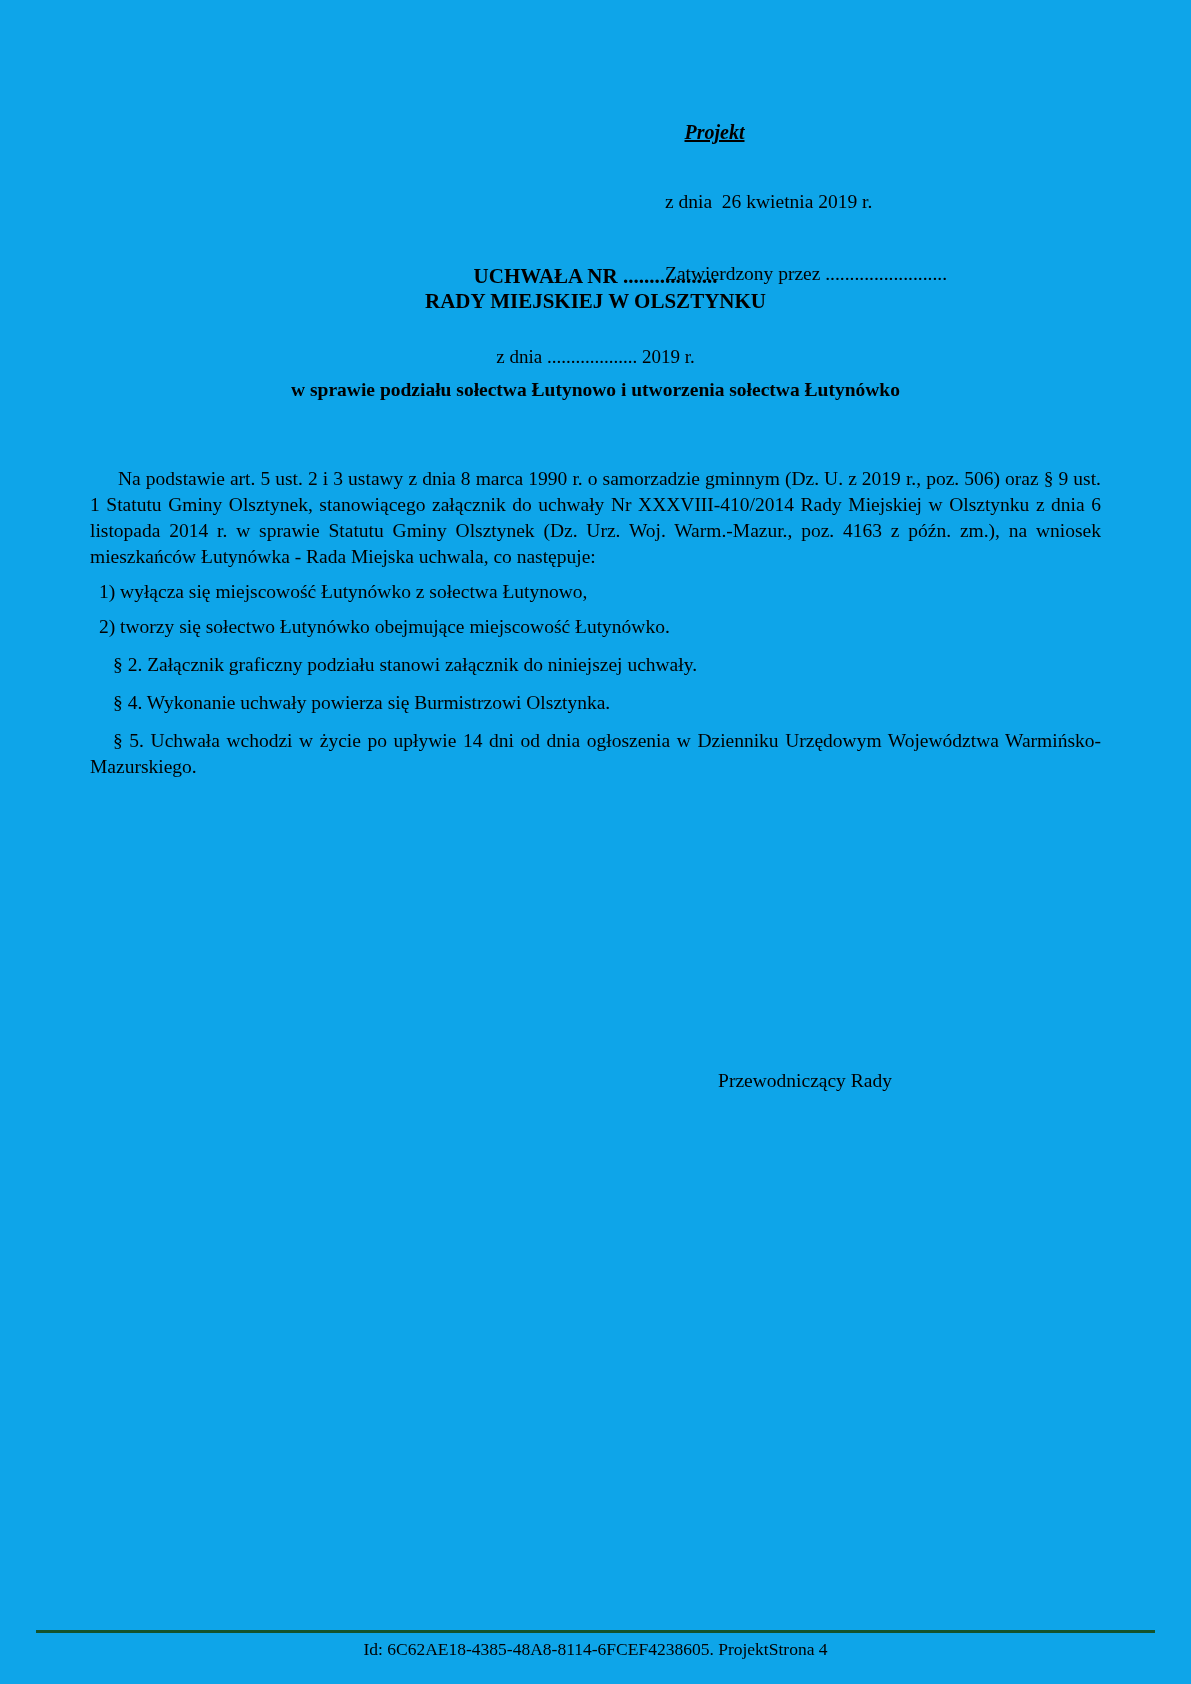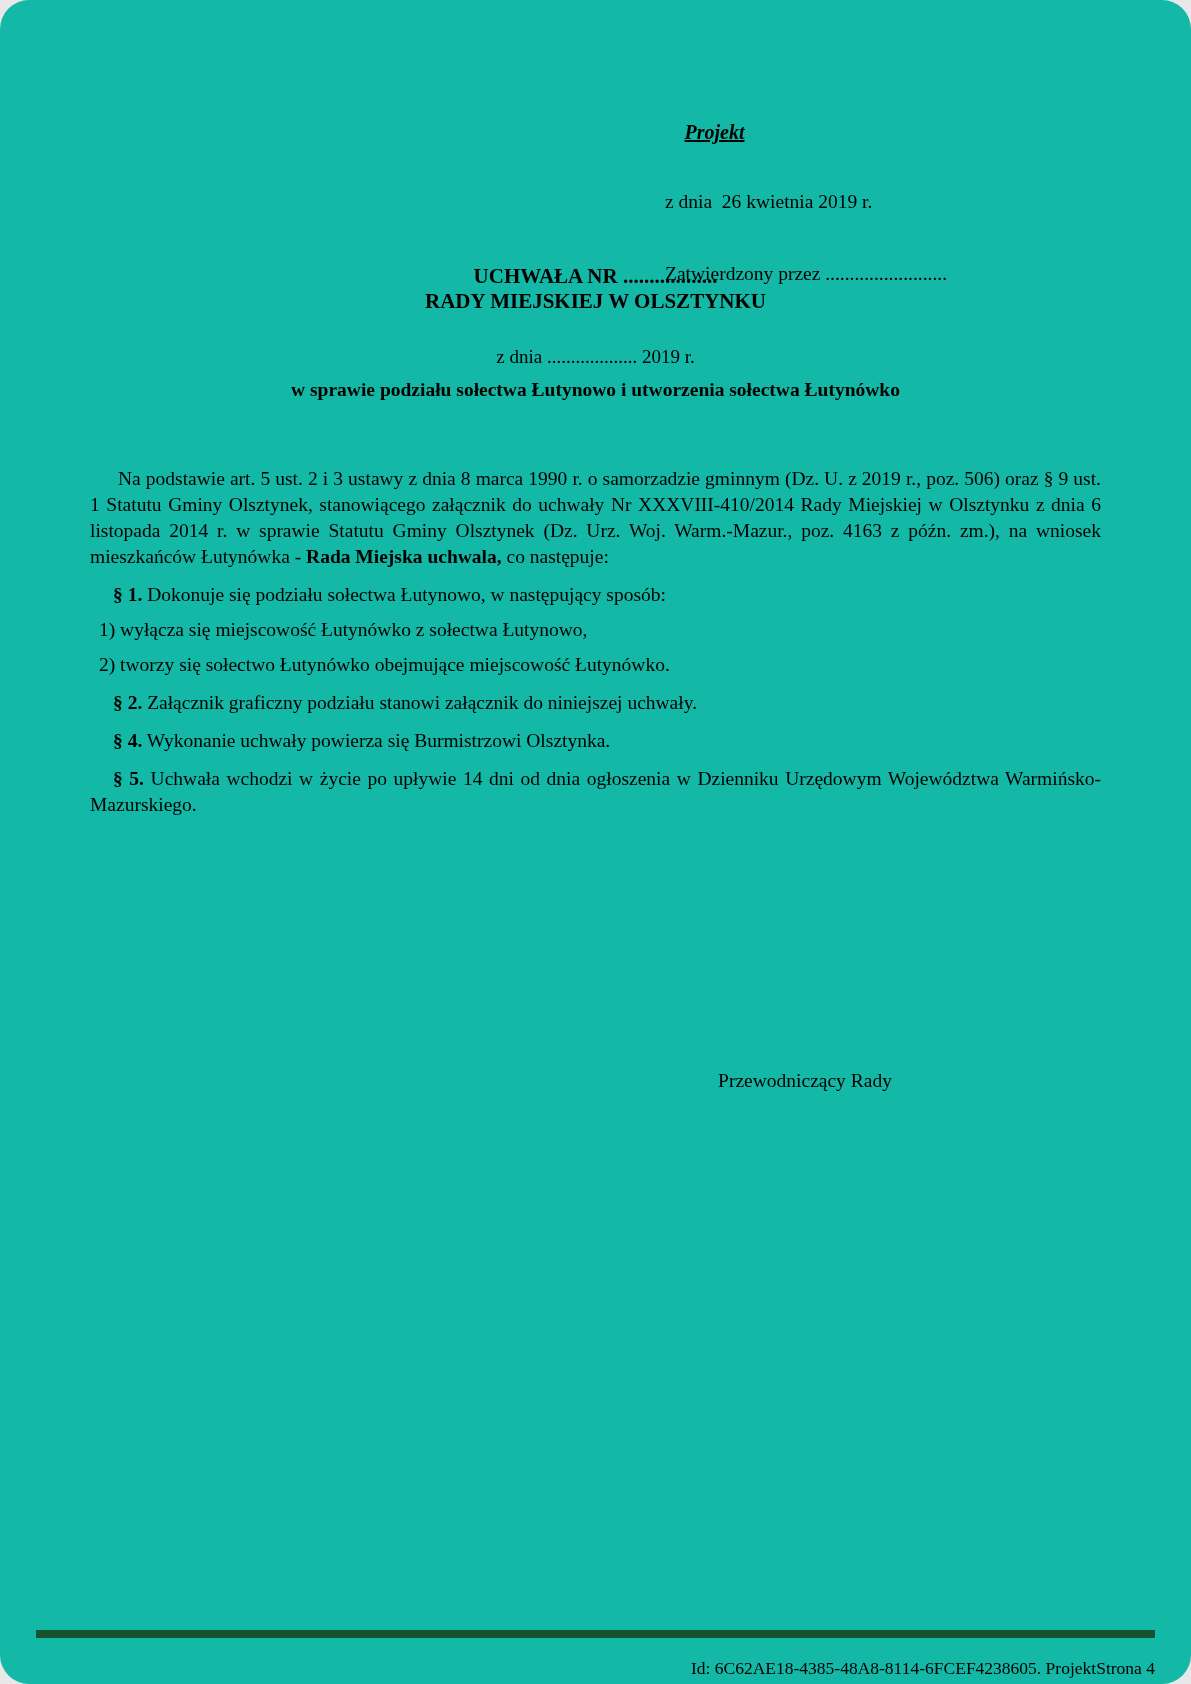--- a/index.html
+++ b/index.html
@@ -2,26 +2,25 @@
 <html><head>
 <meta charset="utf-8">
 <style>
   * { box-sizing: border-box; }
   html, body { margin: 0; padding: 0; background: #e8e8e8; }
   .page {
     position: relative;
     width: 1191px;
     height: 1684px;
     margin: 0 auto;
-    background: #14b8a6;
+    background: #0ea5e9;
     color: #000000;
     font-family: "Liberation Serif", "DejaVu Serif", serif;
     font-size: 19.5px;
     overflow: hidden;
-    border-radius: 29px;
   }
 
   
   .header-right {
     position: absolute;
     left: 665px;
     top: 96px;
     line-height: 24px;
     white-space: pre-wrap;
   }
@@ -65,21 +64,21 @@
     position: absolute;
     top: 466px;
     left: 90px;
     width: 1011px;
     line-height: 26px;
   }
   .body-block p { margin: 0; }
   .preamble { text-align: justify; text-indent: 28px; }
   .section   { text-align: justify; text-indent: 23px; margin-top: 12px !important; }
   .list-item { margin-top: 9px !important; padding-left: 9px; }
-  .bold { font-weight: bold; }
+  .bold { font-weight: normal; }
 
   
   .signature-block {
     position: absolute;
     top: 1068px;
     left: 605px;
     width: 400px;
     text-align: center;
     line-height: 26px;
   }
@@ -87,24 +86,24 @@
     font-weight: bold;
     margin-top: 50px;
   }
 
   
   .footer {
     position: absolute;
     top: 1630px;
     left: 36px;
     width: 1119px;
-    border-top: 8px solid #14532d;
-    padding-top: 20px;
+    border-top: 3px solid #14532d;
+    padding-top: 6px;
     display: flex;
-    justify-content: flex-end;
+    justify-content: center;
     font-size: 17.5px;
     line-height: 20px;
   }
 </style>
 </head>
 <body>
 
 <div class="page">
 
   <div class="header-right">
@@ -117,21 +116,20 @@
     <div class="title-line">UCHWAŁA NR ..................</div>
     <div class="title-line">RADY MIEJSKIEJ W OLSZTYNKU</div>
     <div class="title-date">z dnia ................... 2019 r.</div>
     <div class="title-subject">w sprawie podziału sołectwa Łutynowo i utworzenia sołectwa Łutynówko</div>
   </div>
 
   <div class="body-block">
 
     <p class="preamble"><span>Na podstawie art. 5 ust. 2 i 3 ustawy z dnia 8 marca 1990 r. o samorzadzie gminnym (Dz. U. z 2019 r., poz. 506) oraz § 9 ust. 1 Statutu Gminy Olsztynek, stanowiącego załącznik do uchwały Nr XXXVIII-410/2014 Rady Miejskiej w Olsztynku z dnia 6 listopada 2014 r. w sprawie Statutu Gminy Olsztynek (Dz. Urz. Woj. Warm.-Mazur., poz. 4163 z późn. zm.), na wniosek mieszkańców Łutynówka - </span><span class="bold">Rada Miejska uchwala,</span><span> co następuje:</span></p>
 
-    <p class="section"><span class="bold">§ 1.</span> <span>Dokonuje się podziału sołectwa Łutynowo, w następujący sposób:</span></p>
 
     <p class="list-item">1) wyłącza się miejscowość Łutynówko z sołectwa Łutynowo,</p>
     <p class="list-item">2) tworzy się sołectwo Łutynówko obejmujące miejscowość Łutynówko.</p>
 
     <p class="section"><span class="bold">§ 2.</span> <span>Załącznik graficzny podziału stanowi załącznik do niniejszej uchwały.</span></p>
 
 
     <p class="section"><span class="bold">§ 4.</span> <span>Wykonanie uchwały powierza się Burmistrzowi Olsztynka.</span></p>
 
     <p class="section"><span class="bold">§ 5.</span> <span>Uchwała wchodzi w życie po upływie 14 dni od dnia ogłoszenia w Dzienniku Urzędowym Województwa Warmińsko-Mazurskiego.</span></p>

